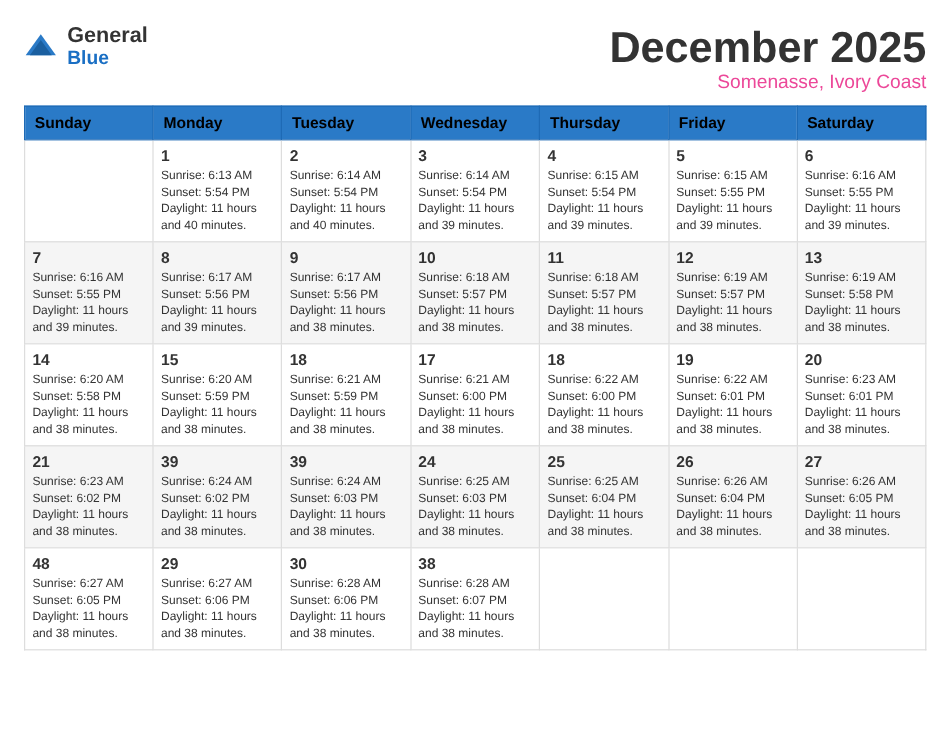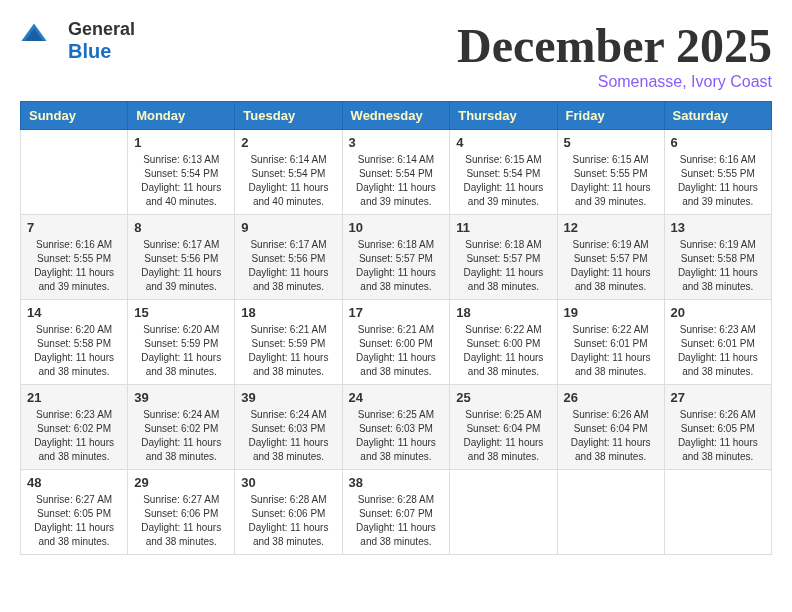--- a/index.html
+++ b/index.html
@@ -11,64 +11,63 @@
       padding: 20px;
     }
     .header {
       display: flex;
       justify-content: space-between;
       align-items: flex-start;
       margin-bottom: 10px;
     }
     .logo {
       display: flex;
-      align-items: flex-start;
-      gap: 20px;
+      align-items: center;
+      gap: 8px;
     }
     .logo-text {
       display: flex;
       flex-direction: column;
       line-height: 1.1;
     }
     .logo-general {
       font-size: 18px;
       font-weight: bold;
       color: #333;
     }
     .logo-blue {
-      font-size: 20px;
+      font-size: 16px;
       font-weight: bold;
       color: #1a6fc4;
     }
     .logo-icon {
       width: 28px;
       height: 28px;
     }
     .title-section {
       text-align: right;
     }
     .month-title {
-      font-size: 48px;
+      font-size: 36px;
       font-weight: bold;
       color: #333;
       line-height: 1.1;
-      font-family: Liberation Serif, serif;
     }
     .location-title {
       font-size: 16px;
-      color: #8b5cf6;
+      color: #ec4899;
     }
     .calendar {
       width: 100%;
       border-collapse: collapse;
       border: 1px solid #ccc;
     }
     .calendar th {
       background-color: #2a7ac7;
-      color: #fef9c3;
+      color: #000000;
       padding: 6px 8px;
       text-align: left;
       font-size: 13px;
       border: 1px solid #1e6ab5;
     }
     .calendar td {
       vertical-align: top;
       padding: 5px 6px;
       border: 1px solid #ddd;
       width: 108px;
@@ -84,21 +83,20 @@
       font-size: 13px;
       font-weight: bold;
       color: #333;
       display: block;
       margin-bottom: 3px;
     }
     .day-info {
       font-size: 10px;
       color: #333;
       line-height: 1.4;
-      text-align: center;
     }
     .calendar tr:nth-child(even) td {
       background-color: #f5f5f5;
     }
     .calendar tr:nth-child(odd) td {
       background-color: #ffffff;
     }
     .calendar tr:nth-child(even) td.empty {
       background-color: #eeeeee;
     }

